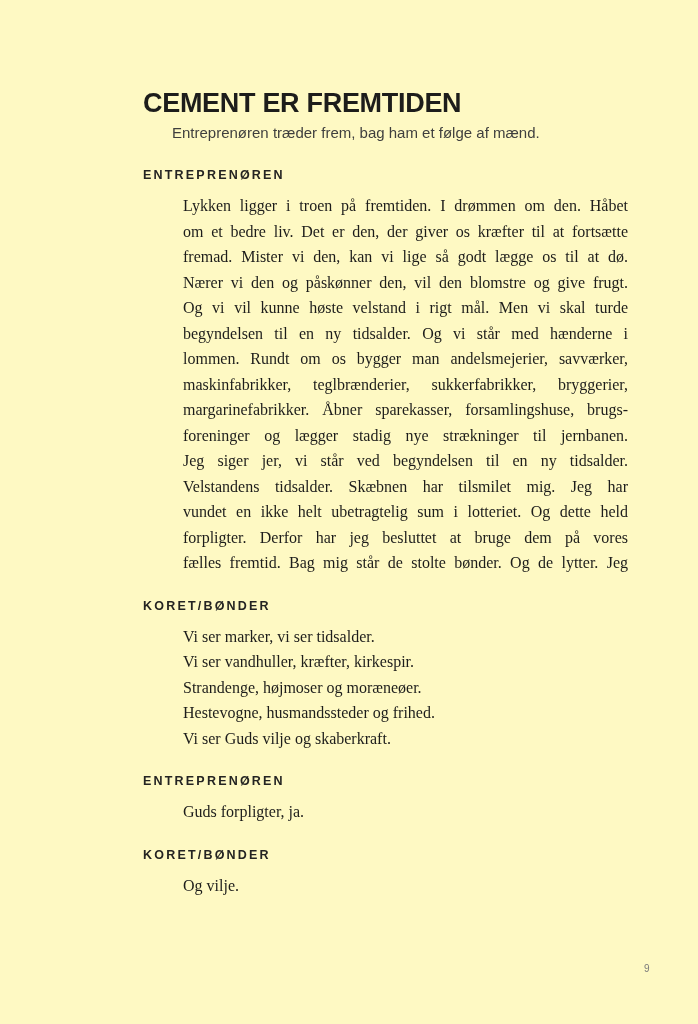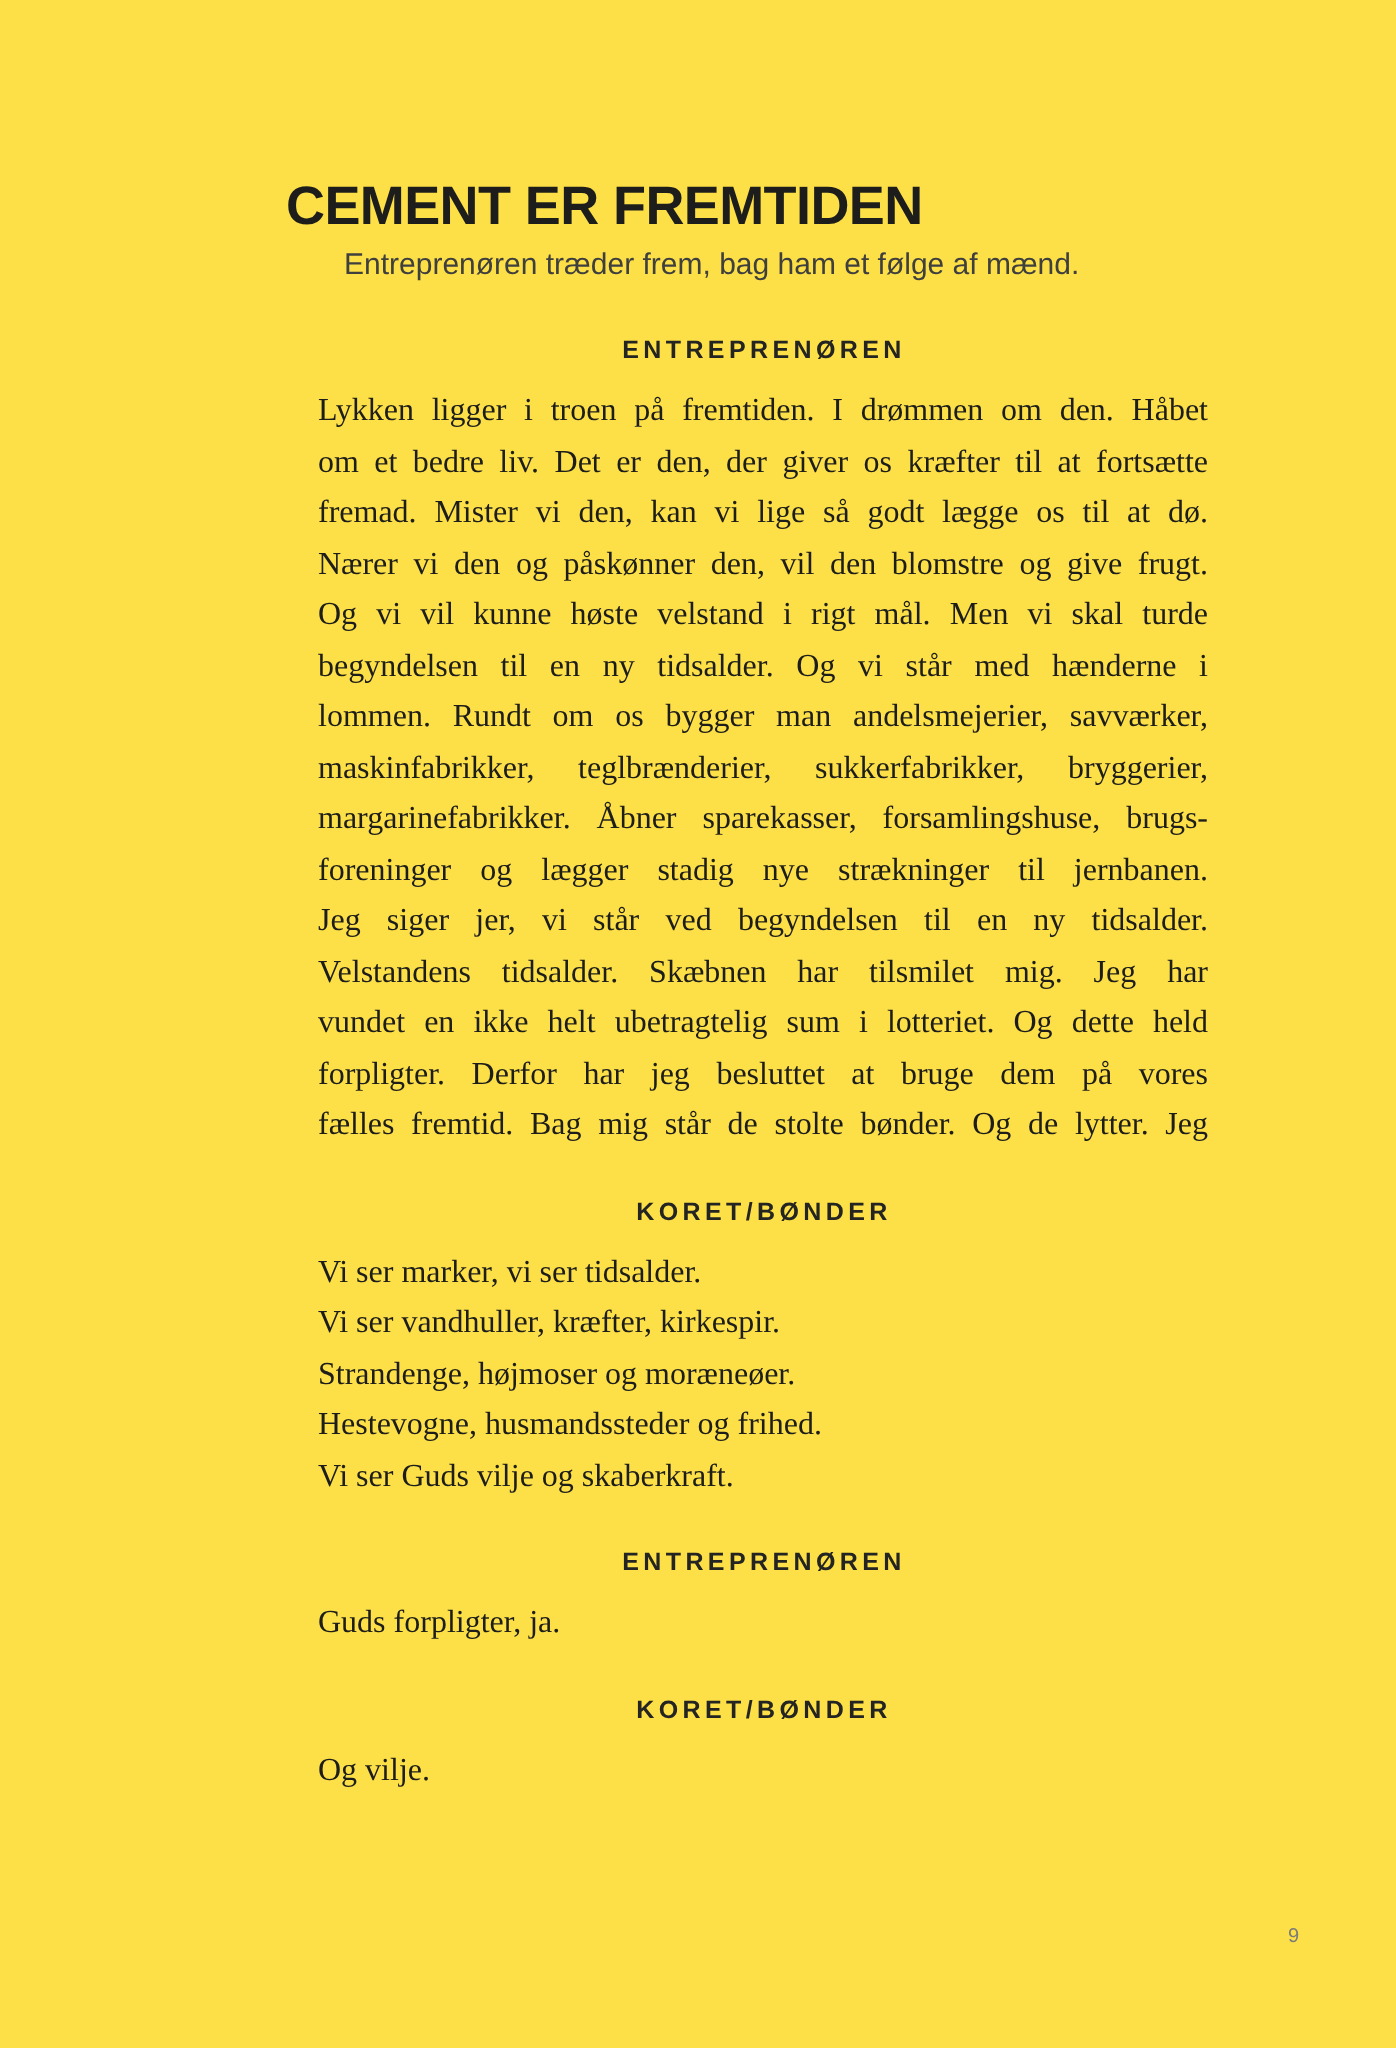--- a/index.html
+++ b/index.html
@@ -1,20 +1,20 @@
 <!DOCTYPE html>
 <html lang="da"><head>
 <meta charset="utf-8">
 <style>
   html, body { margin: 0; padding: 0; background: #ffffff; }
   .page {
     position: relative;
     width: 698px;
     height: 1024px;
-    background: #fde047;
+    background: #fef9c3;
     overflow: hidden;
     font-family: "Liberation Sans", sans-serif;
     color: #1d1d1b;
   }
   .title {
     position: absolute;
     left: 143px;
     top: 70px;
     font-size: 27px;
     font-weight: 700;
@@ -36,24 +36,23 @@
     top: 167px;
     width: 478px;
   }
   .section .speaker {
     font-size: 12.5px;
     font-weight: 700;
     letter-spacing: 2.2px;
     color: #242422;
     margin: 22px 0 10px 0;
     line-height: 16px;
-    text-align: center;
   }
   .section:first-child .speaker { margin-top: 0; }
-  .lines { margin-left: 16px; }
+  .lines { margin-left: 40px; }
   .line {
     font-family: "Liberation Serif", serif;
     font-size: 16px;
     line-height: 25.5px;
     color: #1d1d1b;
     width: 445px;
   }
   .line.just {
     text-align: justify;
     text-align-last: justify;

